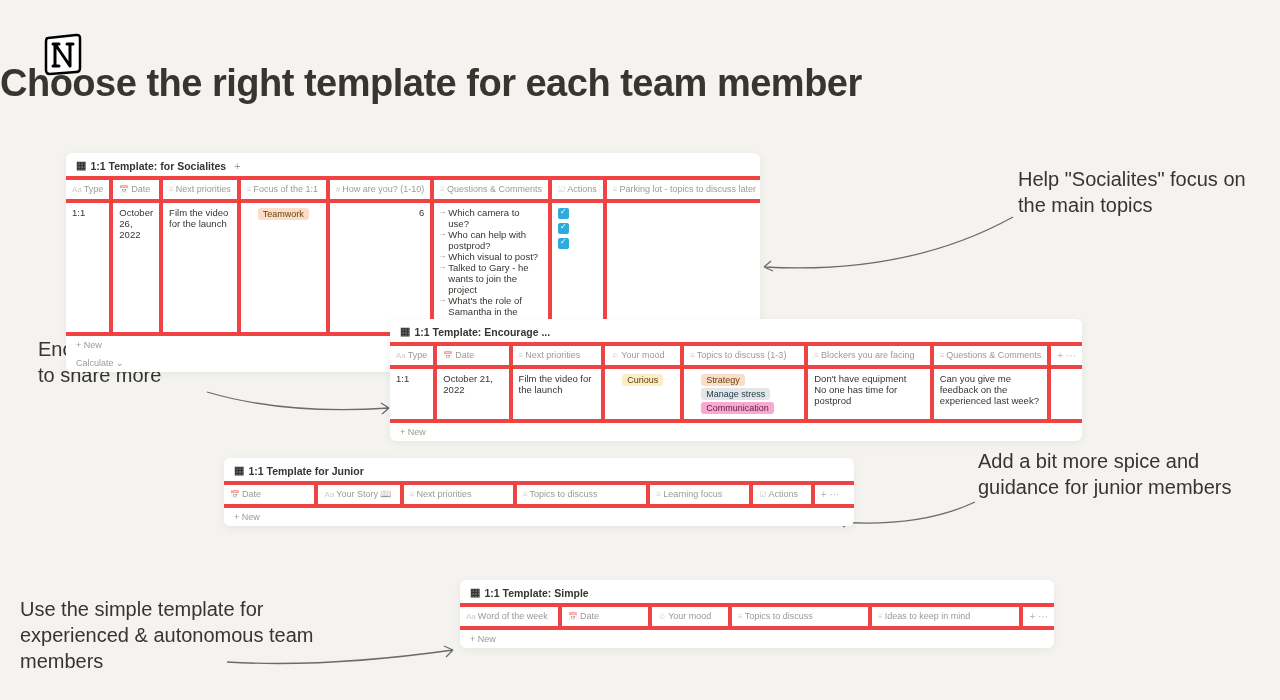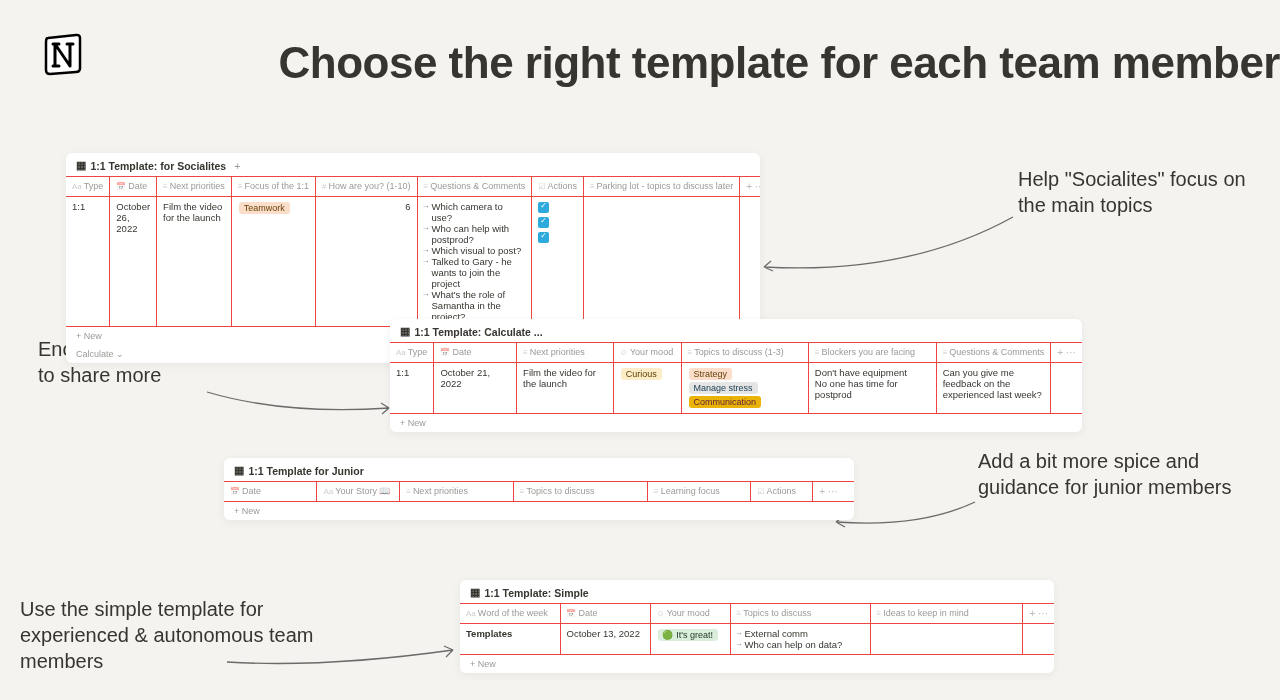--- a/index.html
+++ b/index.html
@@ -13,25 +13,25 @@
   position: relative;
 }
 .logo {
   position: absolute;
   top: 30px;
   left: 40px;
   width: 48px;
   height: 48px;
 }
 .page-title {
-  text-align: right;
-  font-size: 44px;
+  text-align: left;
+  font-size: 38px;
   font-weight: 700;
   color: #37352f;
-  padding-top: 38px;
+  padding-top: 62px;
   letter-spacing: -0.5px;
 }
 .card {
   position: absolute;
   background: #ffffff;
   border-radius: 6px;
   box-shadow: 0 2px 10px rgba(0,0,0,0.06);
   overflow: hidden;
   font-size: 9.5px;
 }
@@ -43,21 +43,21 @@
   font-weight: 600;
   font-size: 10.5px;
 }
 .card-title .tbl-icon { font-size: 11px; }
 .plus-after { color: #999; margin-left: 4px; font-weight: 400; }
 .tbl {
   width: 100%;
   border-collapse: collapse;
 }
 .tbl th, .tbl td {
-  border: 1px solid #ef4444;
+  border: 4px solid #ef4444;
   padding: 4px 6px;
   text-align: left;
   vertical-align: top;
   font-weight: 400;
 }
 .tbl th {
   color: #9b9a97;
   font-size: 9px;
   white-space: nowrap;
 }
@@ -68,27 +68,27 @@
   display: inline-block;
   margin-right: 2px;
   font-size: 8px;
   opacity: 0.5;
 }
 .tag {
   display: inline-block;
   padding: 1px 5px;
   border-radius: 3px;
   font-size: 9px;
-  margin: 1px 1px;
+  margin: 1px 11px;
 }
 .tag-orange { background: #fadec9; color: #6b4209; }
 .tag-green  { background: #dbeddb; color: #1c3829; }
 .tag-yellow { background: #fdecc8; color: #5c4100; }
 .tag-blue   { background: #e5e5e5; color: #183b52; }
-.tag-pink   { background: #eab308; color: #5a1e3b; }
+.tag-pink   { background: #f9a8d4; color: #5a1e3b; }
 .checkbox {
   display: inline-block;
   width: 11px;
   height: 11px;
   background: #2eaadc;
   border-radius: 2px;
   position: relative;
   margin: 1px 0;
 }
 .checkbox::after {
@@ -195,21 +195,21 @@
     </tr>
   </tbody>
     </table>
   <div class="new-row">+ New</div>
   <div class="calc-row">Calculate ⌄</div>
 </div>
 
 <div class="card" style="top:319px; left:390px; width:692px;">
   <div class="card-title">
     <span class="tbl-icon">▦</span>
-    <span>1:1 Template: Calculate ...</span>
+    <span>1:1 Template: Encourage ...</span>
   </div>
   <table class="tbl hidden-border">
     <tbody>
         <tr>
       <th style="width:44px;"><span class="col-icon">Aa</span><span>Type</span></th>
       <th style="width:88px;"><span class="col-icon">📅</span><span>Date</span></th>
       <th style="width:100px;"><span class="col-icon">≡</span><span>Next priorities</span></th>
       <th style="width:68px;"><span class="col-icon">☺</span><span>Your mood</span></th>
       <th style="width:130px;"><span class="col-icon">≡</span><span>Topics to discuss (1-3)</span></th>
       <th style="width:130px;"><span class="col-icon">≡</span><span>Blockers you are facing</span></th>
@@ -265,27 +265,16 @@
   <table class="tbl hidden-border">
     <tbody>
         <tr>
       <th style="width:100px;"><span class="col-icon">Aa</span><span>Word of the week</span></th>
       <th style="width:90px;"><span class="col-icon">📅</span><span>Date</span></th>
       <th style="width:80px;"><span class="col-icon">☺</span><span>Your mood</span></th>
       <th style="width:140px;"><span class="col-icon">≡</span><span>Topics to discuss</span></th>
       <th><span class="col-icon">≡</span><span>Ideas to keep in mind</span></th>
       <th style="width:30px;"><span class="add-dots">+ ···</span></th>
     </tr>
-    <tr>
-      <td style="font-weight:600;">Templates</td>
-      <td>October 13, 2022</td>
-      <td><span class="tag tag-green">🟢 It's great!</span></td>
-      <td>
-        <div class="q-item">External comm</div>
-        <div class="q-item">Who can help on data?</div>
-      </td>
-      <td></td>
-      <td></td>
-    </tr>
   </tbody>
     </table>
   <div class="new-row">+ New</div>
 </div>
 
 </body></html>

